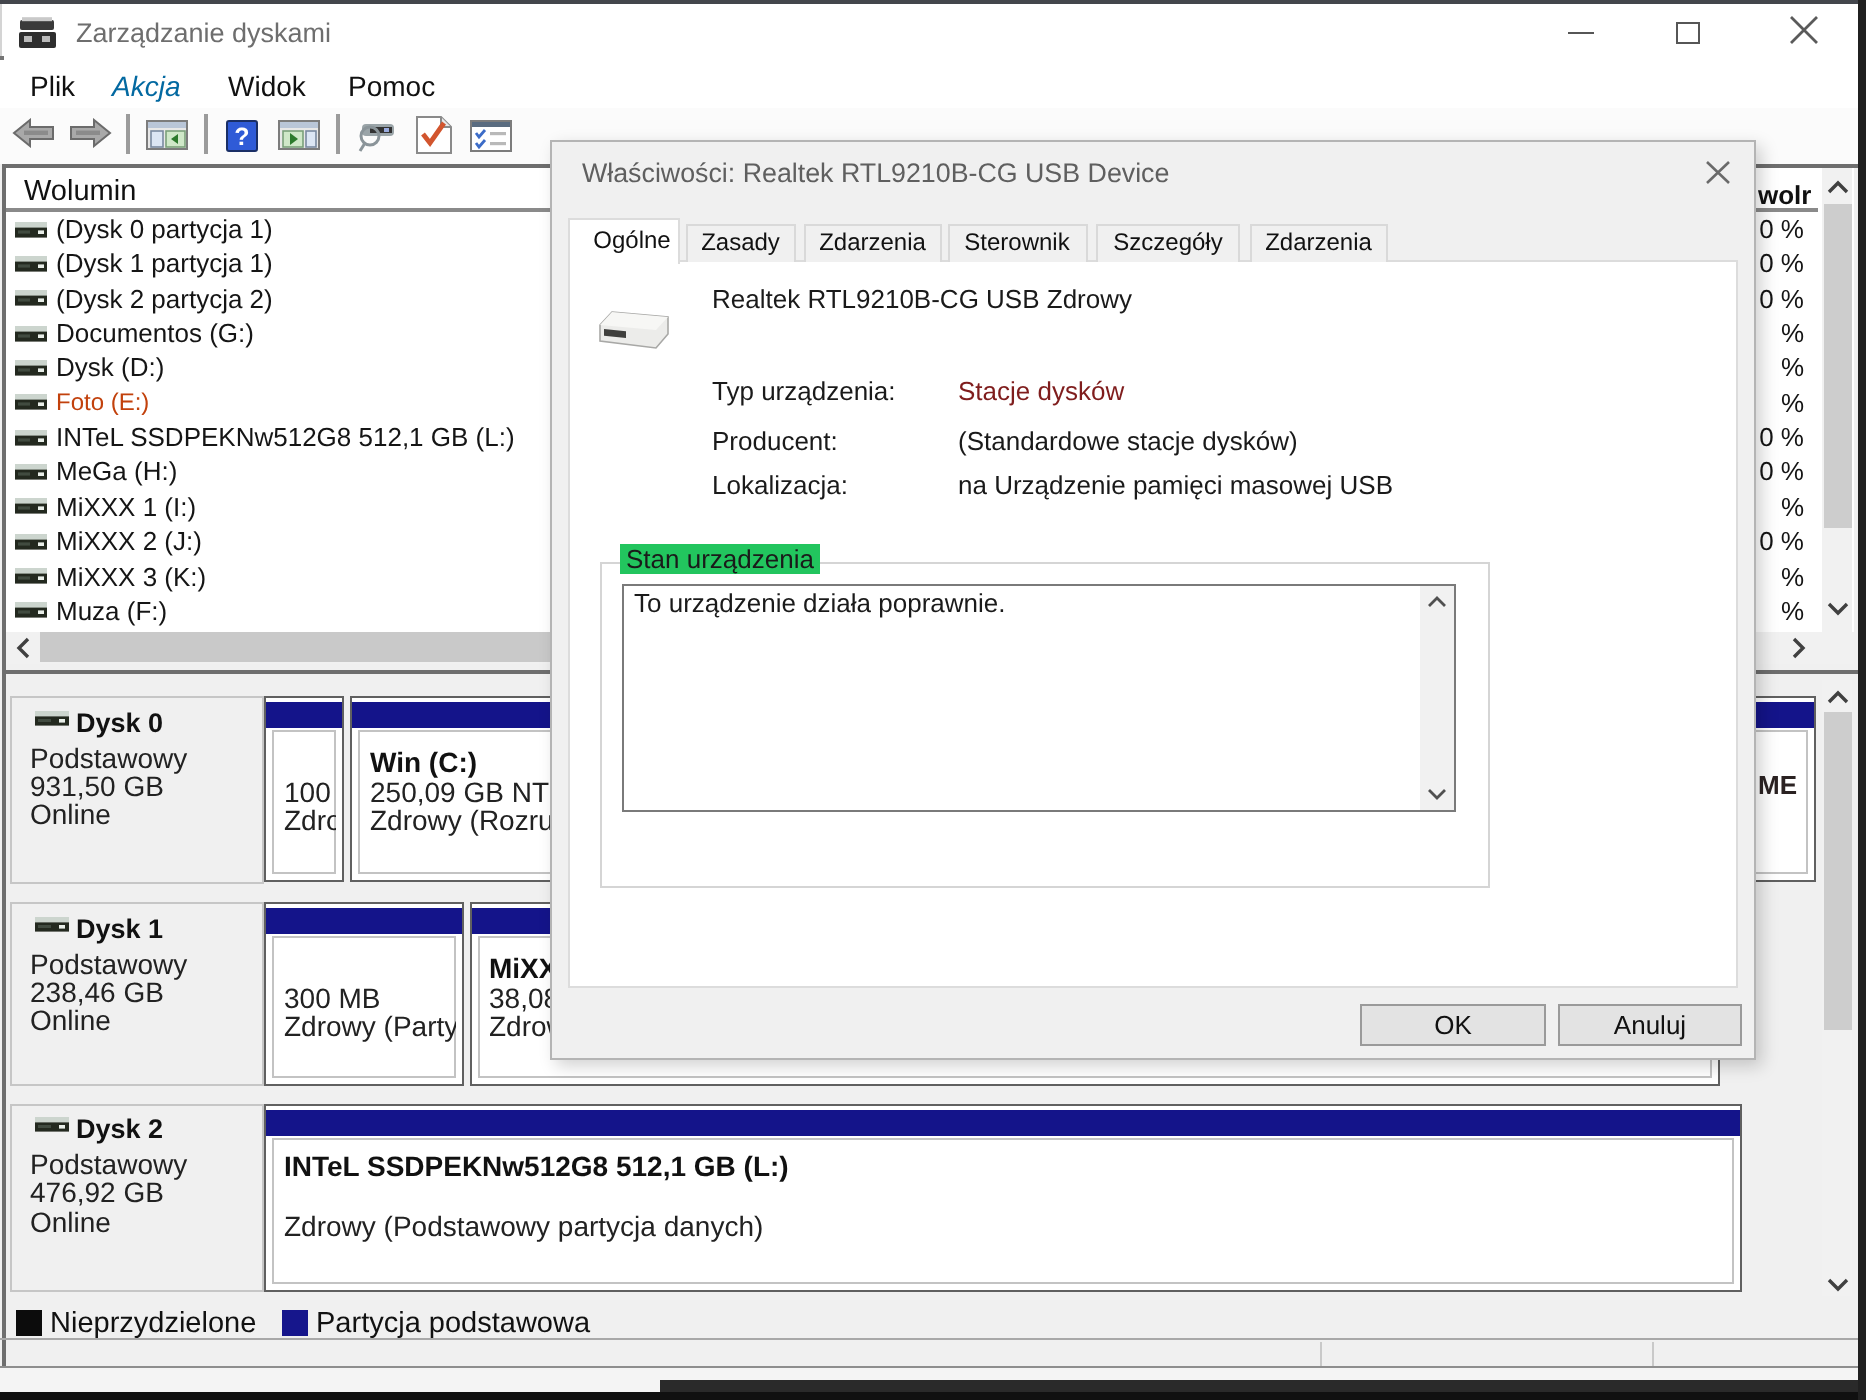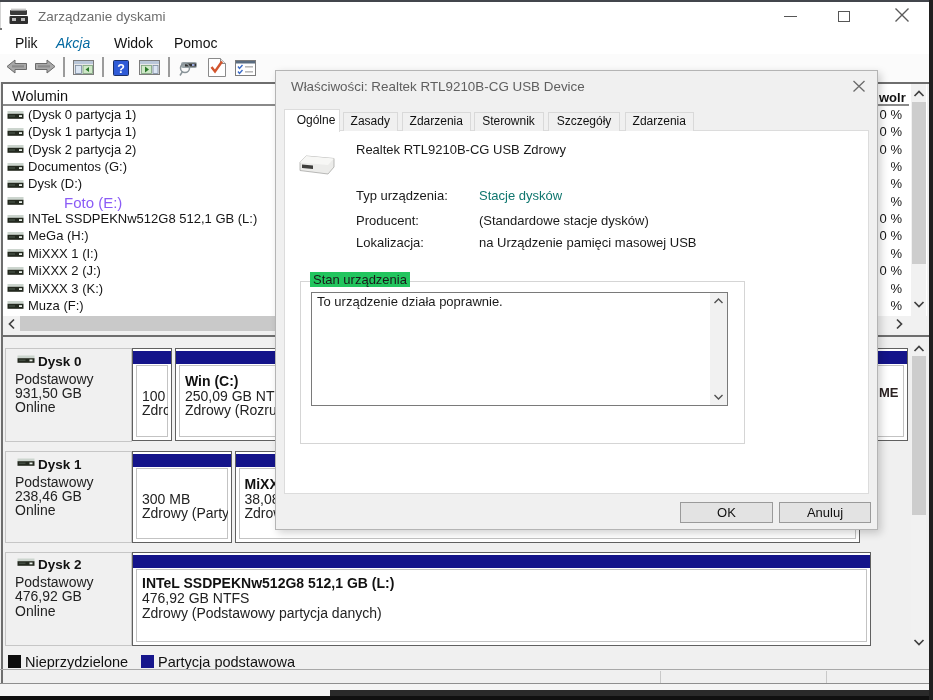--- a/index.html
+++ b/index.html
@@ -127,21 +127,21 @@
       <rect x="12" y="5.2" width="3" height="1.8" fill="#e9efe9"></rect>
       <rect x="2" y="5.2" width="6" height="1.6" fill="#414b40"></rect>
     </svg>
     <div class="tx" style="left:28px;top:176.4px;font-size:13px;color:#151515;">Dysk (D:)</div>
     <svg class="ab" style="left:7px;top:196.25px" width="17" height="10" viewBox="0 0 17 10">
       <rect x="0.5" y="1" width="16" height="3" fill="#ccd5ce"></rect>
       <rect x="0.5" y="3.8" width="16" height="5" fill="#23291f"></rect>
       <rect x="12" y="5.2" width="3" height="1.8" fill="#e9efe9"></rect>
       <rect x="2" y="5.2" width="6" height="1.6" fill="#414b40"></rect>
     </svg>
-    <div class="tx" style="left:28px;top:193.75px;font-size:15px;color:#8b5cf6;margin-left:36px;">Foto (E:)</div>
+    <div class="tx" style="left:28px;top:193.75px;font-size:12px;color:#c2410c;">Foto (E:)</div>
     <svg class="ab" style="left:7px;top:213.60000000000002px" width="17" height="10" viewBox="0 0 17 10">
       <rect x="0.5" y="1" width="16" height="3" fill="#ccd5ce"></rect>
       <rect x="0.5" y="3.8" width="16" height="5" fill="#23291f"></rect>
       <rect x="12" y="5.2" width="3" height="1.8" fill="#e9efe9"></rect>
       <rect x="2" y="5.2" width="6" height="1.6" fill="#414b40"></rect>
     </svg>
     <div class="tx" style="left:28px;top:211.10000000000002px;font-size:13px;color:#151515;">INTeL SSDPEKNw512G8 512,1 GB (L:)</div>
     <svg class="ab" style="left:7px;top:230.95000000000002px" width="17" height="10" viewBox="0 0 17 10">
       <rect x="0.5" y="1" width="16" height="3" fill="#ccd5ce"></rect>
       <rect x="0.5" y="3.8" width="16" height="5" fill="#23291f"></rect>
@@ -281,21 +281,20 @@
       <rect x="2" y="4.5" width="6.5" height="1.5" fill="#414b40"></rect>
     </svg>
     <div class="tx" style="left:38px;top:557px;font-size:13.5px;font-weight:bold;color:#111;">Dysk 2</div>
     <div class="tx" style="left:15px;top:574px;font-size:14px;color:#222;">Podstawowy</div>
     <div class="tx" style="left:15px;top:588.3px;font-size:14px;color:#222;">476,92 GB</div>
     <div class="tx" style="left:15px;top:602.5px;font-size:14px;color:#222;">Online</div>
     <div class="ab" style="left:132px;top:551.5px;width:739px;height:94px;background:#ffffff;border:1px solid #606060;box-sizing:border-box;overflow:hidden;">
       <div class="ab" style="left:0px;top:2px;width:737px;height:13px;background:#14148a;"></div>
       <div class="ab" style="left:3px;top:16px;width:731px;height:73px;border:1px solid #c3c3c3;box-sizing:border-box;"></div>
       <div class="tx" style="left:9px;top:22.5px;width:725px;overflow:hidden;font-size:14px;font-weight:bold;color:#111;">INTeL SSDPEKNw512G8 512,1 GB  (L:)</div>
-      <div class="tx" style="left:9px;top:37.5px;width:725px;overflow:hidden;font-size:14px;color:#222;">476,92 GB NTFS</div>
       <div class="tx" style="left:9px;top:52px;width:725px;overflow:hidden;font-size:14px;color:#222;">Zdrowy (Podstawowy partycja danych)</div>
     </div>
   </div>
 
 <div class="ab" style="left:911px;top:340px;width:15px;height:308px;background:#f1f1f1;"></div>
 <svg class="ab" style="left:913px;top:344px" width="12" height="10" viewBox="0 0 12 10">
     <path d="M1.5 7 L6 2.5 L10.5 7" fill="none" stroke="#404040" stroke-width="1.7"></path>
   </svg>
 <div class="ab" style="left:911.5px;top:356px;width:14px;height:159px;background:#cdcdcd;"></div>
 <svg class="ab" style="left:913px;top:637px" width="12" height="10" viewBox="0 0 12 10">
@@ -336,21 +335,21 @@
     <div class="ab" style="left:548px;top:111.5px;width:72px;height:19.5px;text-align:center;font-size:12px;color:#111;line-height:19px;">Szczegóły</div>
     <div class="ab" style="left:624.5px;top:111.5px;width:69.5px;height:19.5px;background:#f0f0f0;border:1px solid #d9d9d9;border-bottom:none;box-sizing:border-box;"></div>
     <div class="ab" style="left:624.5px;top:111.5px;width:69.5px;height:19.5px;text-align:center;font-size:12px;color:#111;line-height:19px;">Zdarzenia</div>
     <svg class="ab" style="left:298px;top:154px" width="39" height="23" viewBox="0 0 39 23">
       <path d="M8 2 L36 4.5 L36 13 L30 20 L2 16.5 L2 8.5 Z" fill="#ececea" stroke="#a8a8a6" stroke-width="0.8"></path>
       <path d="M8 2 L36 4.5 L30 11 L2 8.5 Z" fill="#f7f7f5"></path>
       <path d="M4 10.5 L15 11.6 L15 15 L4 13.9 Z" fill="#3f3f3d"></path>
     </svg>
     <div class="tx" style="left:356px;top:141.5px;font-size:13px;color:#1a1a1a;">Realtek RTL9210B-CG USB Zdrowy</div>
     <div class="tx" style="left:356px;top:188px;font-size:13px;color:#1a1a1a;">Typ urządzenia:</div>
-    <div class="tx" style="left:479px;top:188px;font-size:13px;color:#0f766e;">Stacje dysków</div>
+    <div class="tx" style="left:479px;top:188px;font-size:13px;color:#7f1d1d;">Stacje dysków</div>
     <div class="tx" style="left:356px;top:212.5px;font-size:13px;color:#1a1a1a;">Producent:</div>
     <div class="tx" style="left:479px;top:212.5px;font-size:13px;color:#1a1a1a;">(Standardowe stacje dysków)</div>
     <div class="tx" style="left:356px;top:235px;font-size:13px;color:#1a1a1a;">Lokalizacja:</div>
     <div class="tx" style="left:479px;top:235px;font-size:13px;color:#1a1a1a;">na Urządzenie pamięci masowej USB</div>
     <div class="ab" style="left:300px;top:281px;width:445px;height:163px;border:1px solid #d5d5d5;box-sizing:border-box;"></div>
     <div class="tx" style="left:310px;top:272px;font-size:13px;color:#1a1a1a;background:#22c55e;padding:0 3px;">Stan urządzenia</div>
     <div class="ab" style="left:311px;top:292px;width:417px;height:114px;background:#ffffff;border:1px solid #7a7a7a;box-sizing:border-box;"></div>
     <div class="tx" style="left:317px;top:293.5px;font-size:13px;color:#1a1a1a;">To urządzenie działa poprawnie.</div>
     <div class="ab" style="left:710px;top:293px;width:17px;height:112px;background:#f1f1f1;"></div>
     <svg class="ab" style="left:713px;top:297px" width="11" height="9" viewBox="0 0 11 9">

